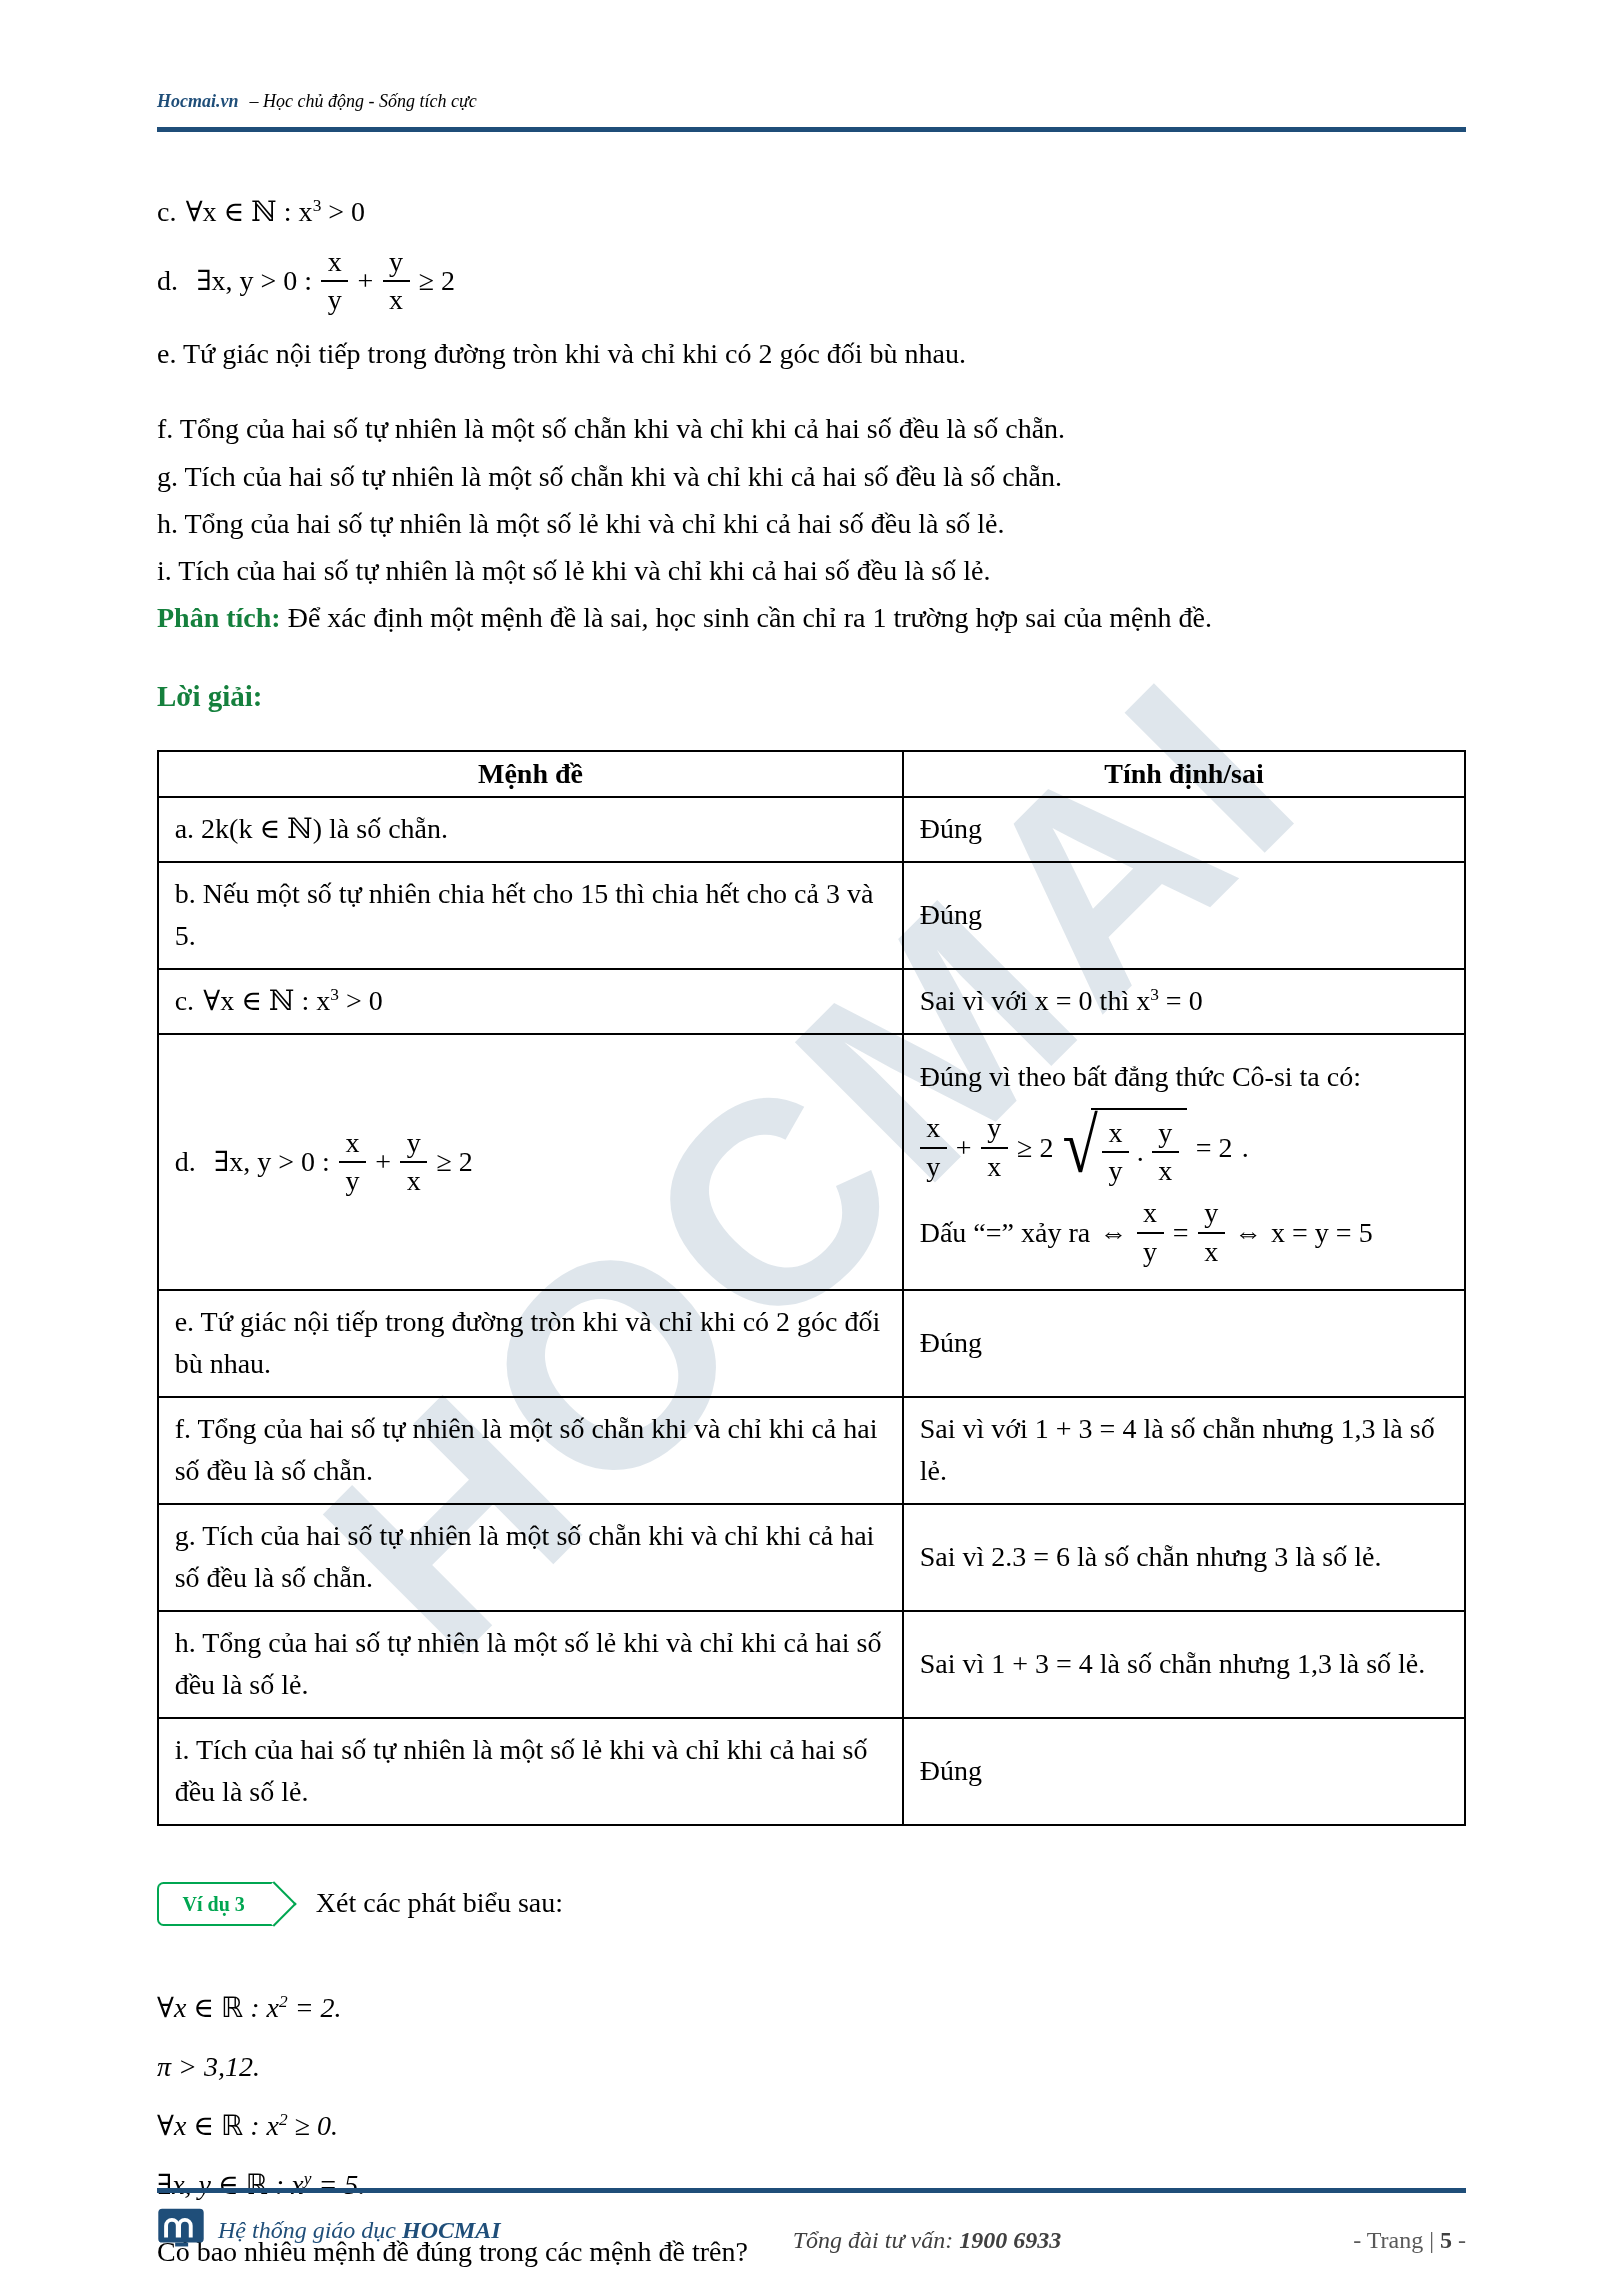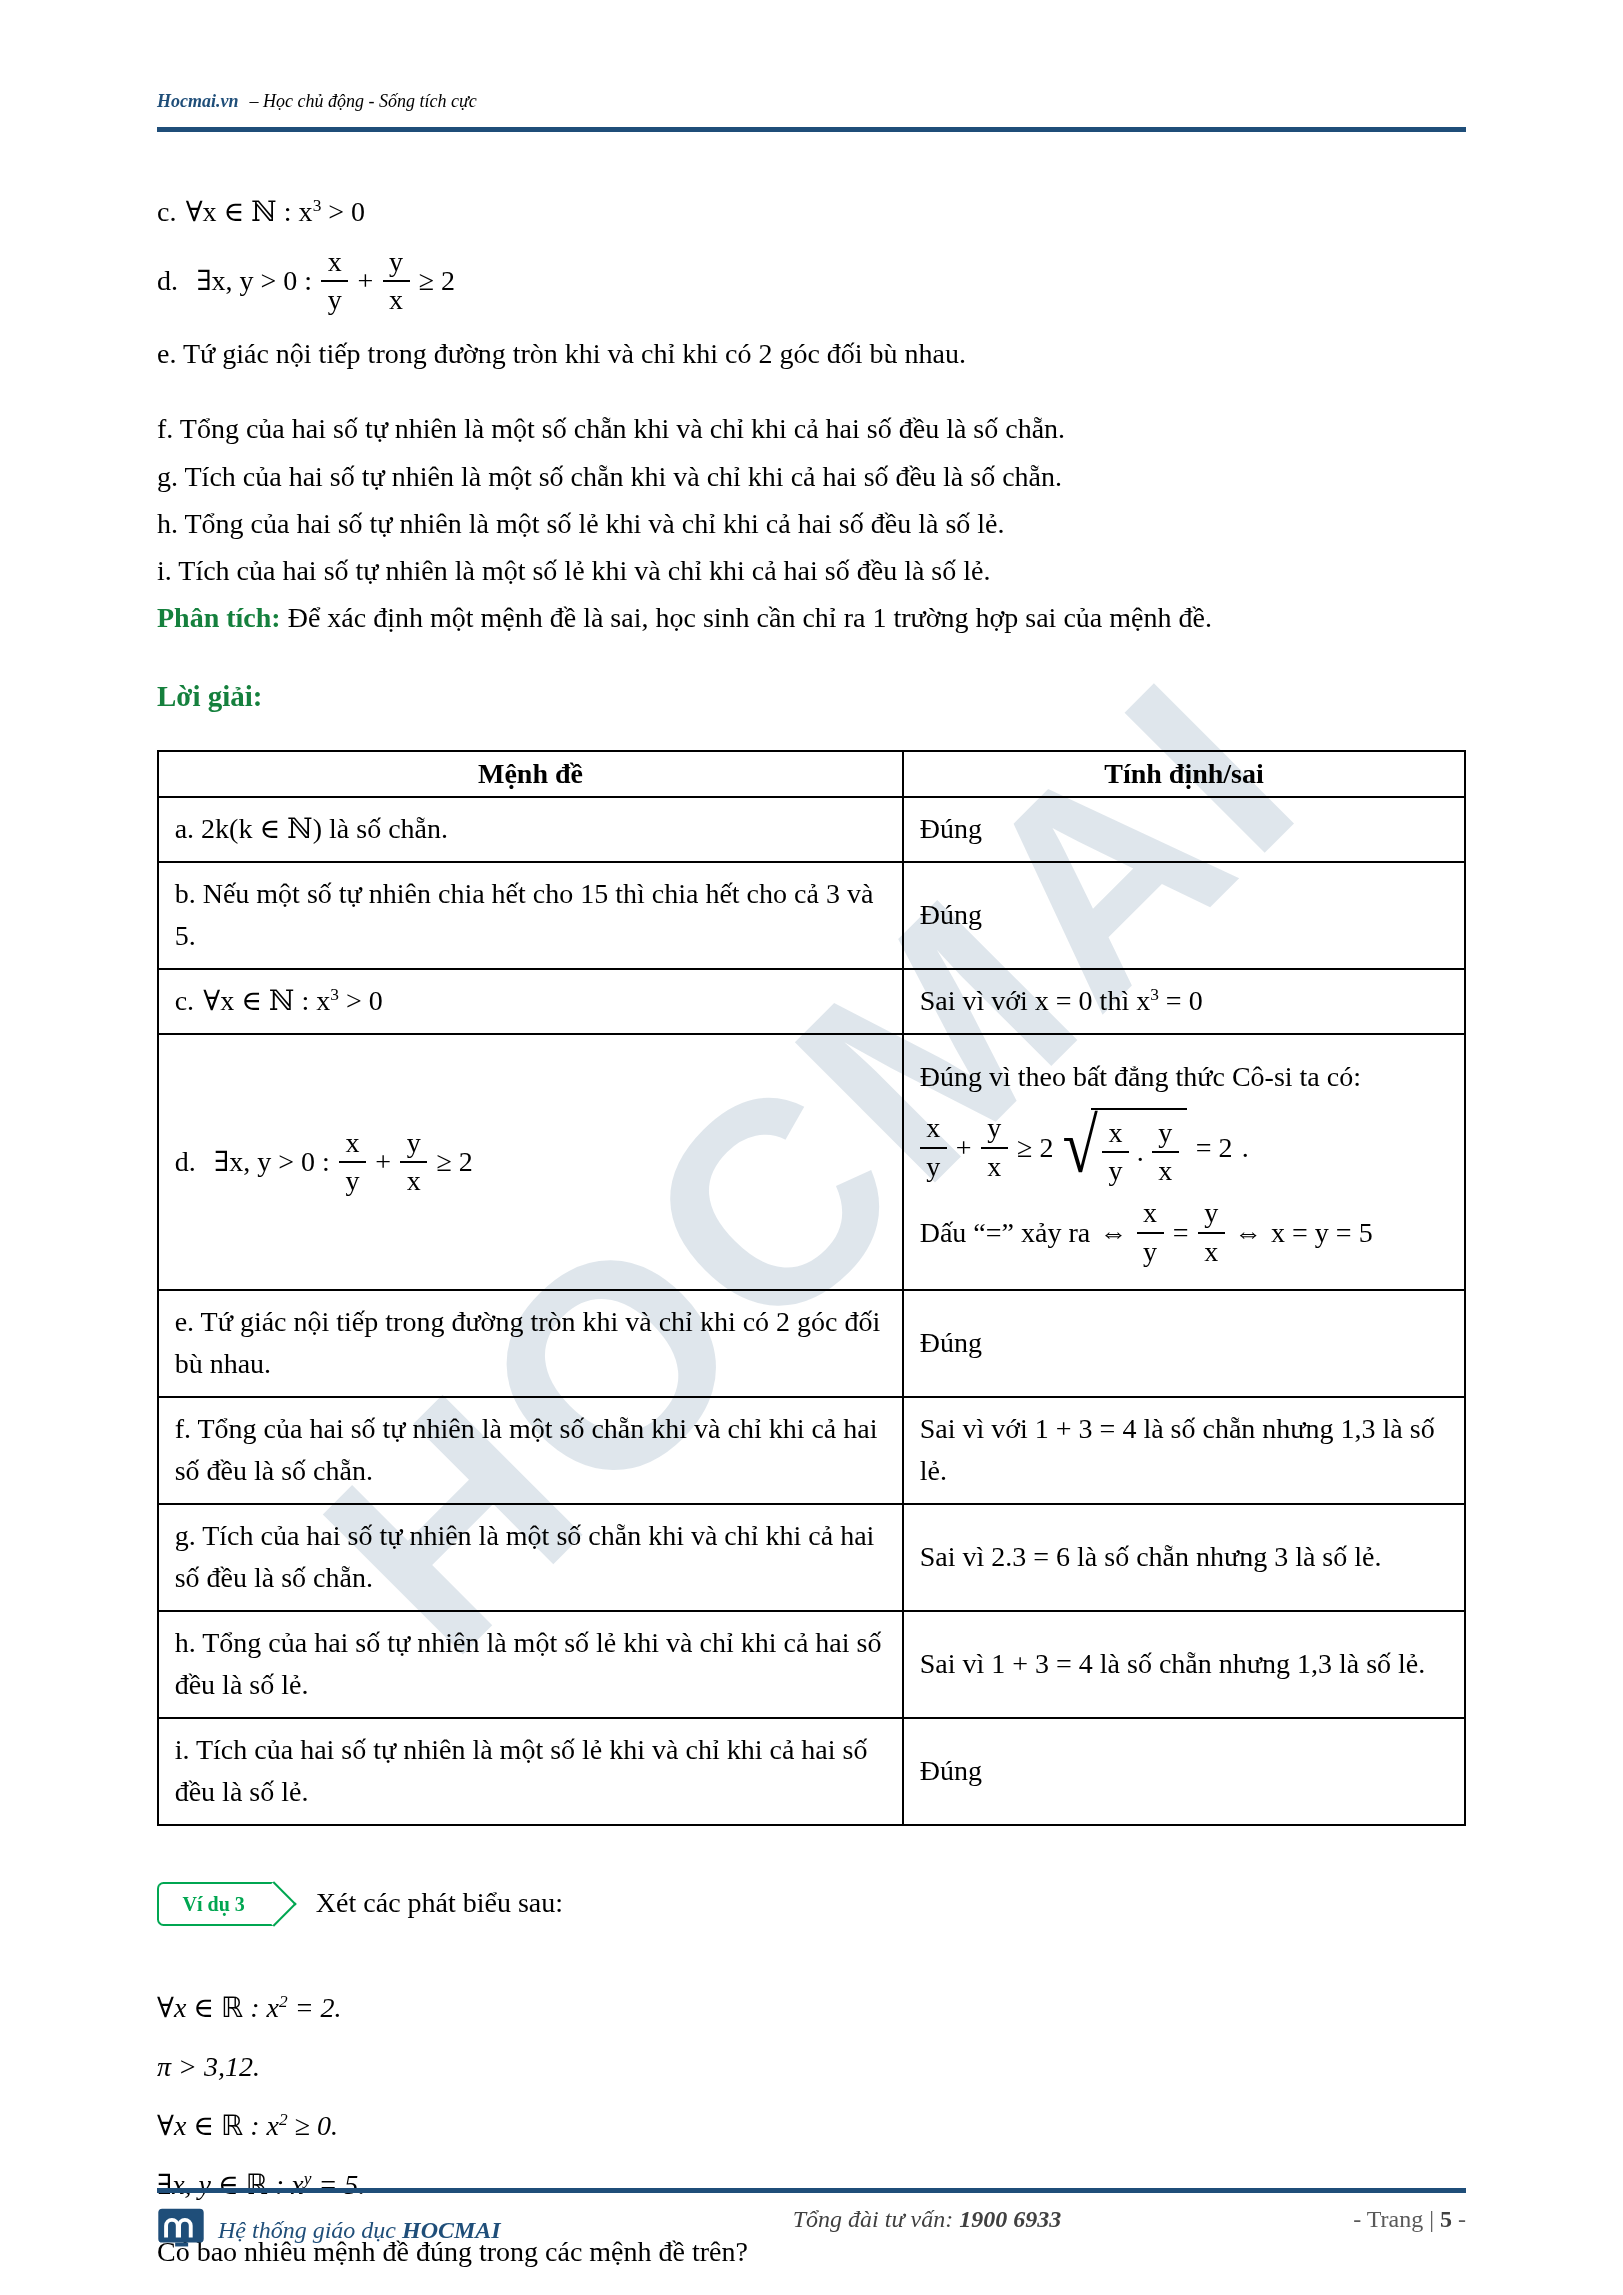--- a/index.html
+++ b/index.html
@@ -75,21 +75,21 @@
   }
   .example-intro { margin-left:42px; padding-bottom:2.6px; }
 
   .vd-statements { margin-top:61px;font-style:italic; }
   .vd-statements .s-line { margin-top:17px; }
   #question { margin-top:25px; }
 
   
   .footer { position:absolute; left:157px; right:157px; bottom:41px; z-index:1; }
   .footer-rule { height:5.2px; background:#1F4E79; }
-  .footer-row { display:flex; justify-content:space-between; align-items:flex-start; margin-top:13px; font-size:24px; }
+  .footer-row { display:flex; justify-content:space-between; align-items:flex-end; margin-top:13px; font-size:24px; }
   .footer-left { display:flex; align-items:center; gap:13px; font-style:italic; color:#1F4E79; }
   .footer-center { font-style:italic; color:#404040; }
   .footer-right { color:#595959; }
   .footer-right b { color:#404040; }
 </style>
 </head>
 <body>
 
 <div class="page">
 

